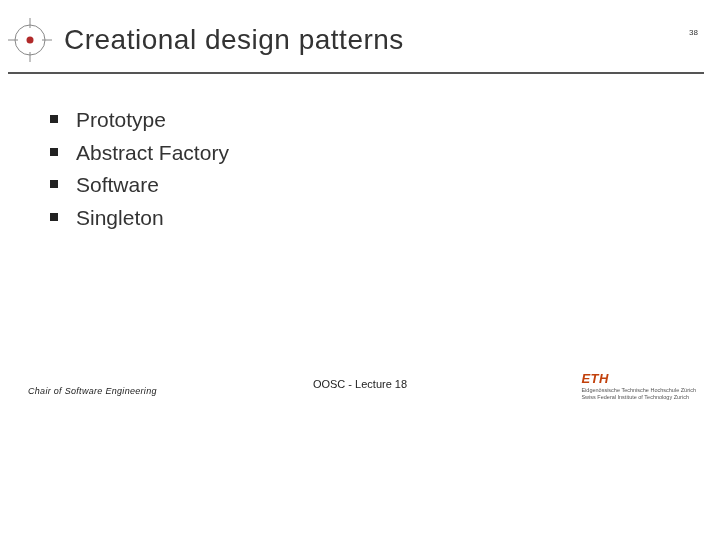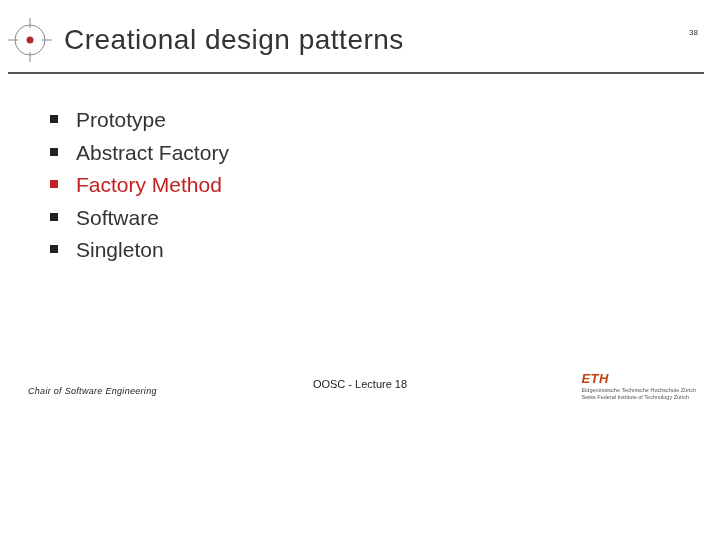--- a/index.html
+++ b/index.html
@@ -50,24 +50,20 @@
     <ul class="bullets">
       <li>
         <span class="sq black"></span>
         <span class="txt">Prototype</span>
       </li>
       <li>
         <span class="sq black"></span>
         <span class="txt">Abstract Factory</span>
       </li>
       <li>
-        <span class="sq red"></span>
-        <span class="txt red">Factory Method</span>
-      </li>
-      <li>
         <span class="sq black"></span>
         <span class="txt">Software</span>
       </li>
       <li>
         <span class="sq black"></span>
         <span class="txt">Singleton</span>
       </li>
     </ul>
   </div>
 

